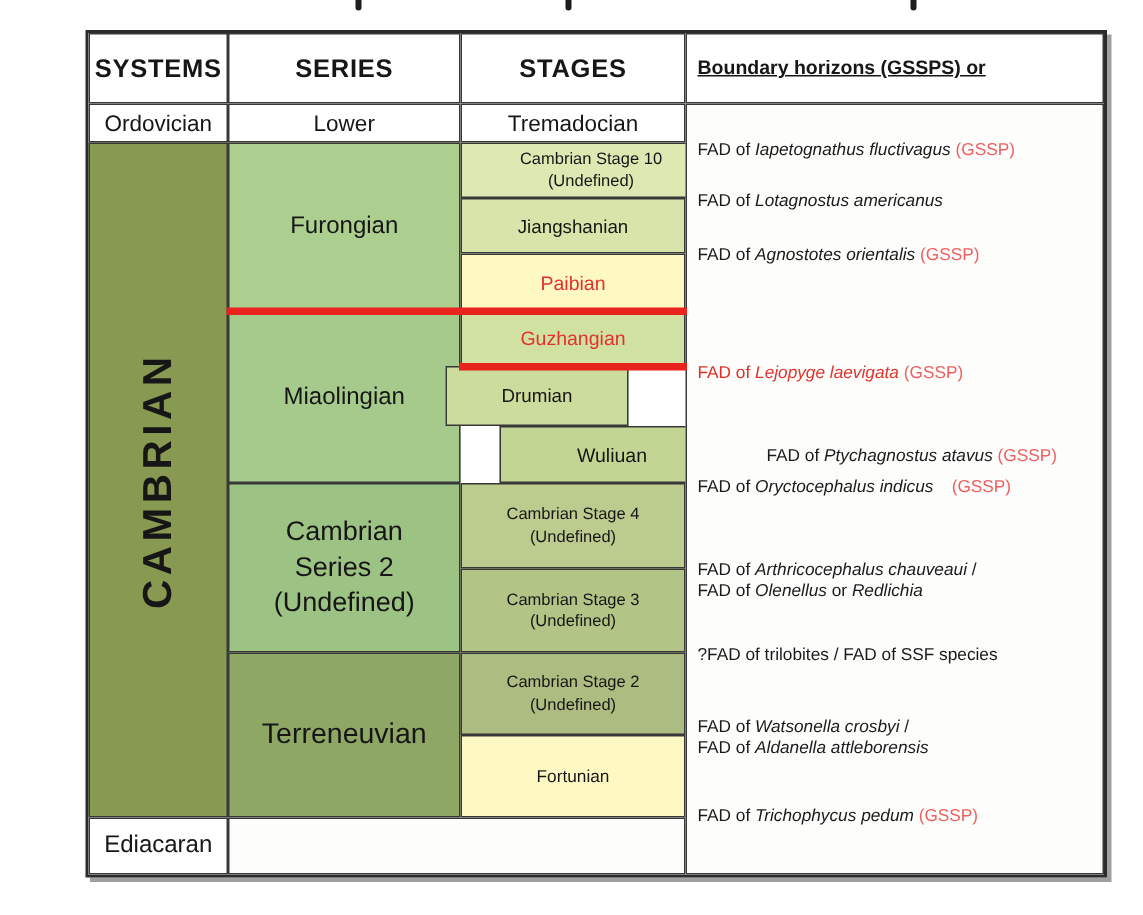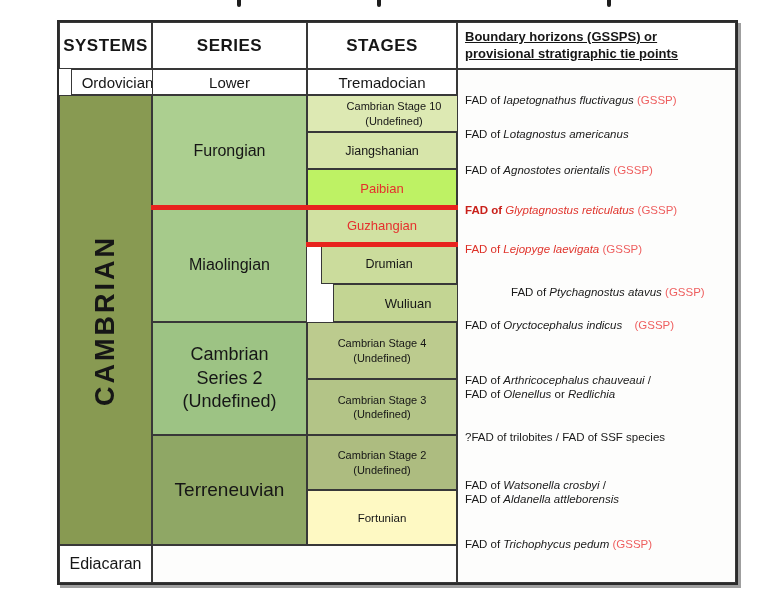--- a/index.html
+++ b/index.html
@@ -18,21 +18,21 @@
   .sysv{background:#889a52;}
   .vertical{writing-mode:vertical-rl;transform:rotate(180deg);font-weight:bold;font-size:27px;letter-spacing:3px;}
   .series-lbl{font-size:16px;}
   .series-3l{font-size:18px;line-height:1.3;flex-direction:column;}
   .stage-1l{font-size:12.5px;}
   .stage-2l{font-size:11px;line-height:1.3;flex-direction:column;}
   .redtxt{color:#e5302d;}
   .c-fur{background:#accf90;}   .c-miao{background:#a6ca8b;}
   .c-ser2{background:#9dc384;}  .c-terr{background:#8fa765;}
   .c-s10{background:#dde9b3;}   .c-jia{background:#d7e5aa;}
-  .c-pai{background:#bef264;}   .c-guz{background:#d1e1a2;}
+  .c-pai{background:#fef9c3;}   .c-guz{background:#d1e1a2;}
   .c-dru{background:#cbdc9c;}   .c-wul{background:#c3d593;}
   .c-s4{background:#bccb8e;}    .c-s3{background:#b3c487;}
   .c-s2{background:#adbc80;}    .c-for{background:#fef9c3;}
   .white{background:#fdfdfc;}
   .redline{position:absolute;height:5px;background:#e8231e;z-index:6;}
   .bcell{position:absolute;box-sizing:border-box;border:1px solid #383838;background:#fdfdfc;}
   .bitem{position:absolute;left:7px;right:4px;font-size:11.5px;line-height:13.5px;white-space:nowrap;}
   .sp{color:#1a1a1a;}
   .si{color:#1a1a1a;font-style:italic;}
   .sr{color:#dd2f26;}
@@ -51,25 +51,24 @@
   <span class="frag" style="left:607px;"></span>
 
   <div class="chart">
 
     <div class="cell hdr" style="left:0;top:0;width:93px;height:47px;">SYSTEMS</div>
     <div class="cell hdr" style="left:93px;top:0;width:155px;height:47px;">SERIES</div>
     <div class="cell hdr" style="left:248px;top:0;width:150px;height:47px;">STAGES</div>
     <div class="cell hdr-b" style="left:398px;top:0;width:279px;height:47px;text-decoration:underline;">
       <div>
         <div>Boundary horizons (GSSPS) or</div>
-        <div>provisional stratigraphic tie points</div>
       </div>
     </div>
 
-    <div class="cell row2" style="left:12px;top:47px;width:93px;height:26px;text-align:right;">Ordovician</div>
+    <div class="cell row2" style="left:0;top:47px;width:93px;height:26px;text-align:right;">Ordovician</div>
     <div class="cell row2" style="left:93px;top:47px;width:155px;height:26px;">Lower</div>
     <div class="cell row2" style="left:248px;top:47px;width:150px;height:26px;">Tremadocian</div>
 
     <div class="cell sysv" style="left:0;top:73px;width:93px;height:450px;">
       <span class="vertical">CAMBRIAN</span>
     </div>
 
     <div class="cell series-lbl c-fur" style="left:93px;top:73px;width:155px;height:112px;">Furongian</div>
     <div class="cell series-lbl c-miao" style="left:93px;top:185px;width:155px;height:115px;">Miaolingian</div>
     <div class="cell series-3l c-ser2" style="left:93px;top:300px;width:155px;height:113px;">
@@ -79,21 +78,21 @@
     </div>
     <div class="cell c-terr" style="left:93px;top:413px;width:155px;height:110px;font-size:19px;">Terreneuvian</div>
 
     <div class="cell stage-2l c-s10" style="left:248px;top:73px;width:174px;height:37px;">
       <div>Cambrian Stage 10</div>
       <div>(Undefined)</div>
     </div>
     <div class="cell stage-1l c-jia" style="left:248px;top:110px;width:150px;height:37px;">Jiangshanian</div>
     <div class="cell stage-1l redtxt c-pai" style="left:248px;top:147px;width:150px;height:38px;font-size:13px;">Paibian</div>
     <div class="cell stage-1l redtxt c-guz" style="left:248px;top:185px;width:150px;height:37px;font-size:13px;">Guzhangian</div>
-    <div class="cell stage-1l c-dru" style="left:262px;top:222px;width:136px;height:40px;">Drumian</div>
+    <div class="cell stage-1l c-dru" style="left:238px;top:222px;width:122px;height:40px;">Drumian</div>
     <div class="cell stage-1l c-wul" style="left:248px;top:262px;width:150px;height:38px;font-size:13px;margin-left:26px;">Wuliuan</div>
     <div class="cell stage-2l c-s4" style="left:248px;top:300px;width:150px;height:57px;">
       <div>Cambrian Stage 4</div>
       <div>(Undefined)</div>
     </div>
     <div class="cell stage-2l c-s3" style="left:248px;top:357px;width:150px;height:56px;">
       <div>Cambrian Stage 3</div>
       <div>(Undefined)</div>
     </div>
     <div class="cell stage-2l c-s2" style="left:248px;top:413px;width:150px;height:55px;">
@@ -105,23 +104,22 @@
     <div class="redline" style="left:92px;top:183px;width:307px;"></div>
     <div class="redline" style="left:247px;top:220px;width:152px;"></div>
 
     <div class="cell row2" style="left:0;top:523px;width:93px;height:38px;font-size:16px;">Ediacaran</div>
     <div class="cell white" style="left:93px;top:523px;width:305px;height:38px;"></div>
 
     <div class="bcell" style="left:398px;top:47px;width:279px;height:514px;">
       <div class="bitem" style="top:24px;"><span class="sp">FAD of </span><span class="si">Iapetognathus fluctivagus</span><span class="sg"> (GSSP)</span></div>
       <div class="bitem" style="top:58px;"><span class="sp">FAD of </span><span class="si">Lotagnostus americanus</span></div>
       <div class="bitem" style="top:94px;"><span class="sp">FAD of </span><span class="si">Agnostotes orientalis</span><span class="sg"> (GSSP)</span></div>
-      <div class="bitem" style="top:134px;"><span class="srb">FAD of </span><span class="sri">Glyptagnostus reticulatus</span><span class="sg"> (GSSP)</span></div>
       <div class="bitem" style="top:173px;"><span class="sr">FAD of </span><span class="sri">Lejopyge laevigata</span><span class="sg"> (GSSP)</span></div>
-      <div class="bitem" style="top:216px;padding-left:46px;"><span class="sp">FAD of </span><span class="si">Ptychagnostus atavus</span><span class="sg"> (GSSP)</span></div>
+      <div class="bitem" style="top:228px;padding-left:46px;"><span class="sp">FAD of </span><span class="si">Ptychagnostus atavus</span><span class="sg"> (GSSP)</span></div>
       <div class="bitem" style="top:249px;"><span class="sp">FAD of </span><span class="si">Oryctocephalus indicus</span><span class="sg gap"> (GSSP)</span></div>
       <div class="bitem" style="top:304px;">
         <div><span class="sp">FAD of </span><span class="si">Arthricocephalus chauveaui</span><span class="sp"> /</span></div>
         <div><span class="sp">FAD of </span><span class="si">Olenellus</span><span class="sp"> or </span><span class="si">Redlichia</span></div>
       </div>
       <div class="bitem" style="top:361px;"><span class="sp">?FAD of trilobites / FAD of SSF species</span></div>
       <div class="bitem" style="top:409px;">
         <div><span class="sp">FAD of </span><span class="si">Watsonella crosbyi</span><span class="sp"> /</span></div>
         <div><span class="sp">FAD of </span><span class="si">Aldanella attleborensis</span></div>
       </div>

